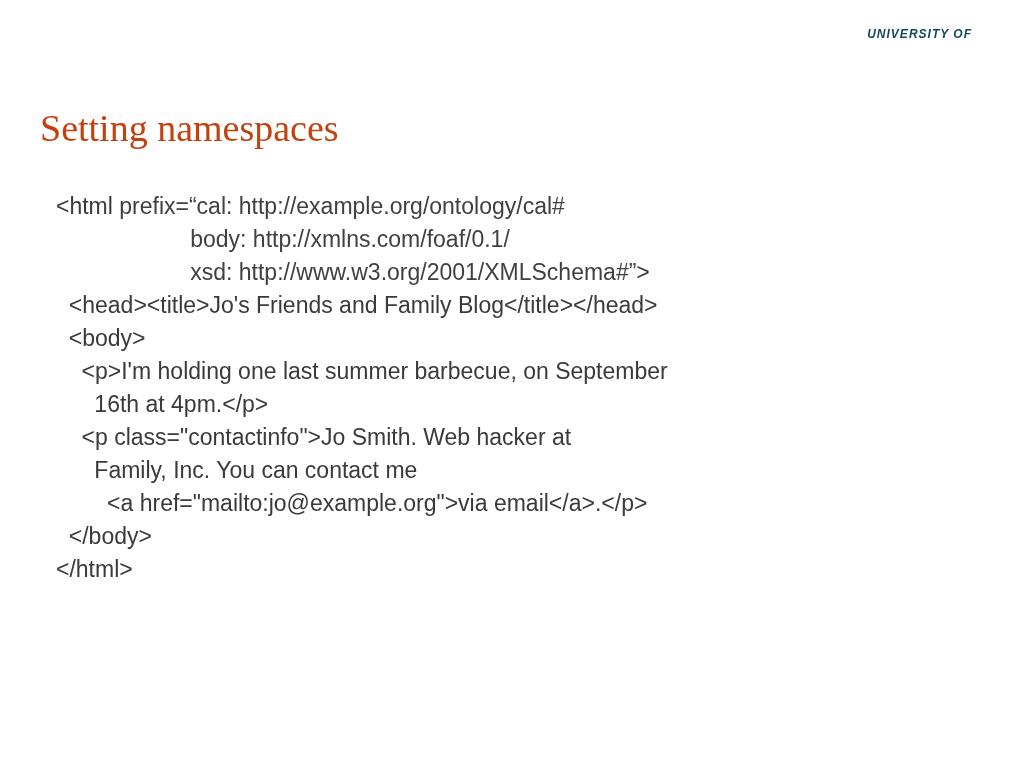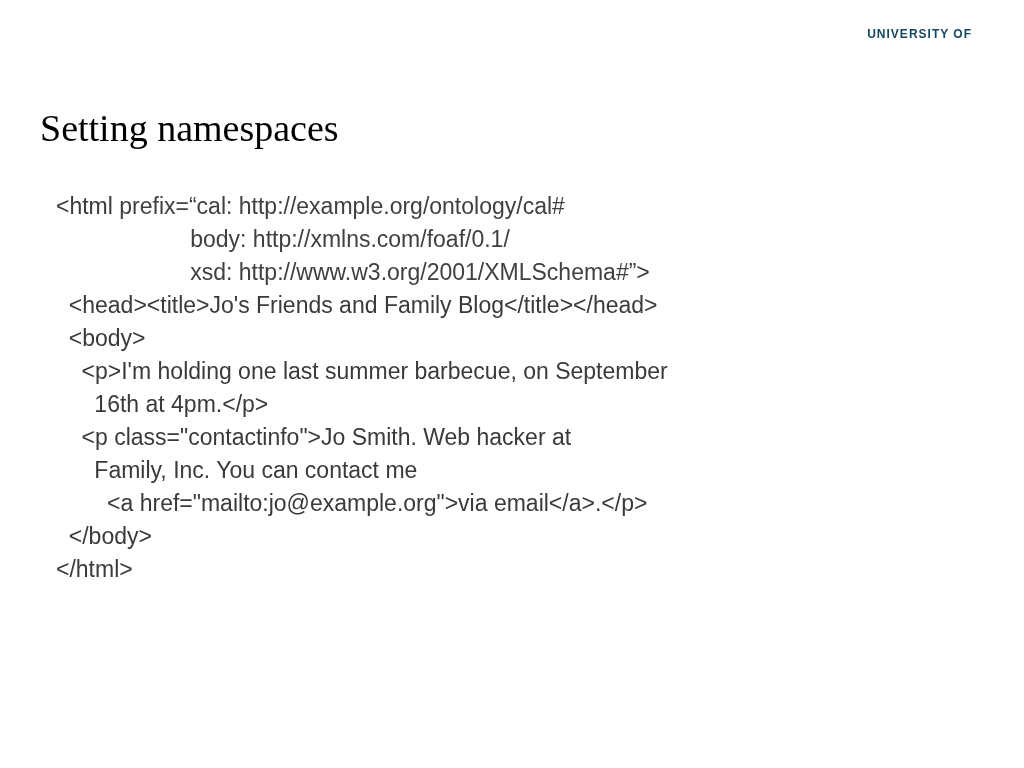--- a/index.html
+++ b/index.html
@@ -12,20 +12,21 @@
     position: relative;
     overflow: hidden;
   }
   .logo {
     position: absolute;
     top: 28px;
     right: 50px;
     text-align: right;
     color: #13475f;
     line-height: 1;
+    font-style: italic;
   }
   .logo .small {
     font-size: 12px;
     letter-spacing: 1px;
     font-weight: 600;
     display: block;
     margin-bottom: -2px;
     margin-right: 2px;
   }
   .logo .big {
@@ -34,21 +35,21 @@
     font-weight: 400;
     letter-spacing: -0.5px;
   }
   .title {
     position: absolute;
     top: 106px;
     left: 40px;
     font-family: Georgia, "Times New Roman", serif;
     font-size: 38px;
     font-weight: 400;
-    color: #000000;
+    color: #c2410c;
   }
   .code {
     position: absolute;
     top: 190px;
     left: 56px;
     font-family: "Lucida Sans Unicode", "Lucida Grande", "Segoe UI", Arial, sans-serif;
     font-size: 23px;
     line-height: 33px;
     color: #3a3a3a;
     white-space: pre;

